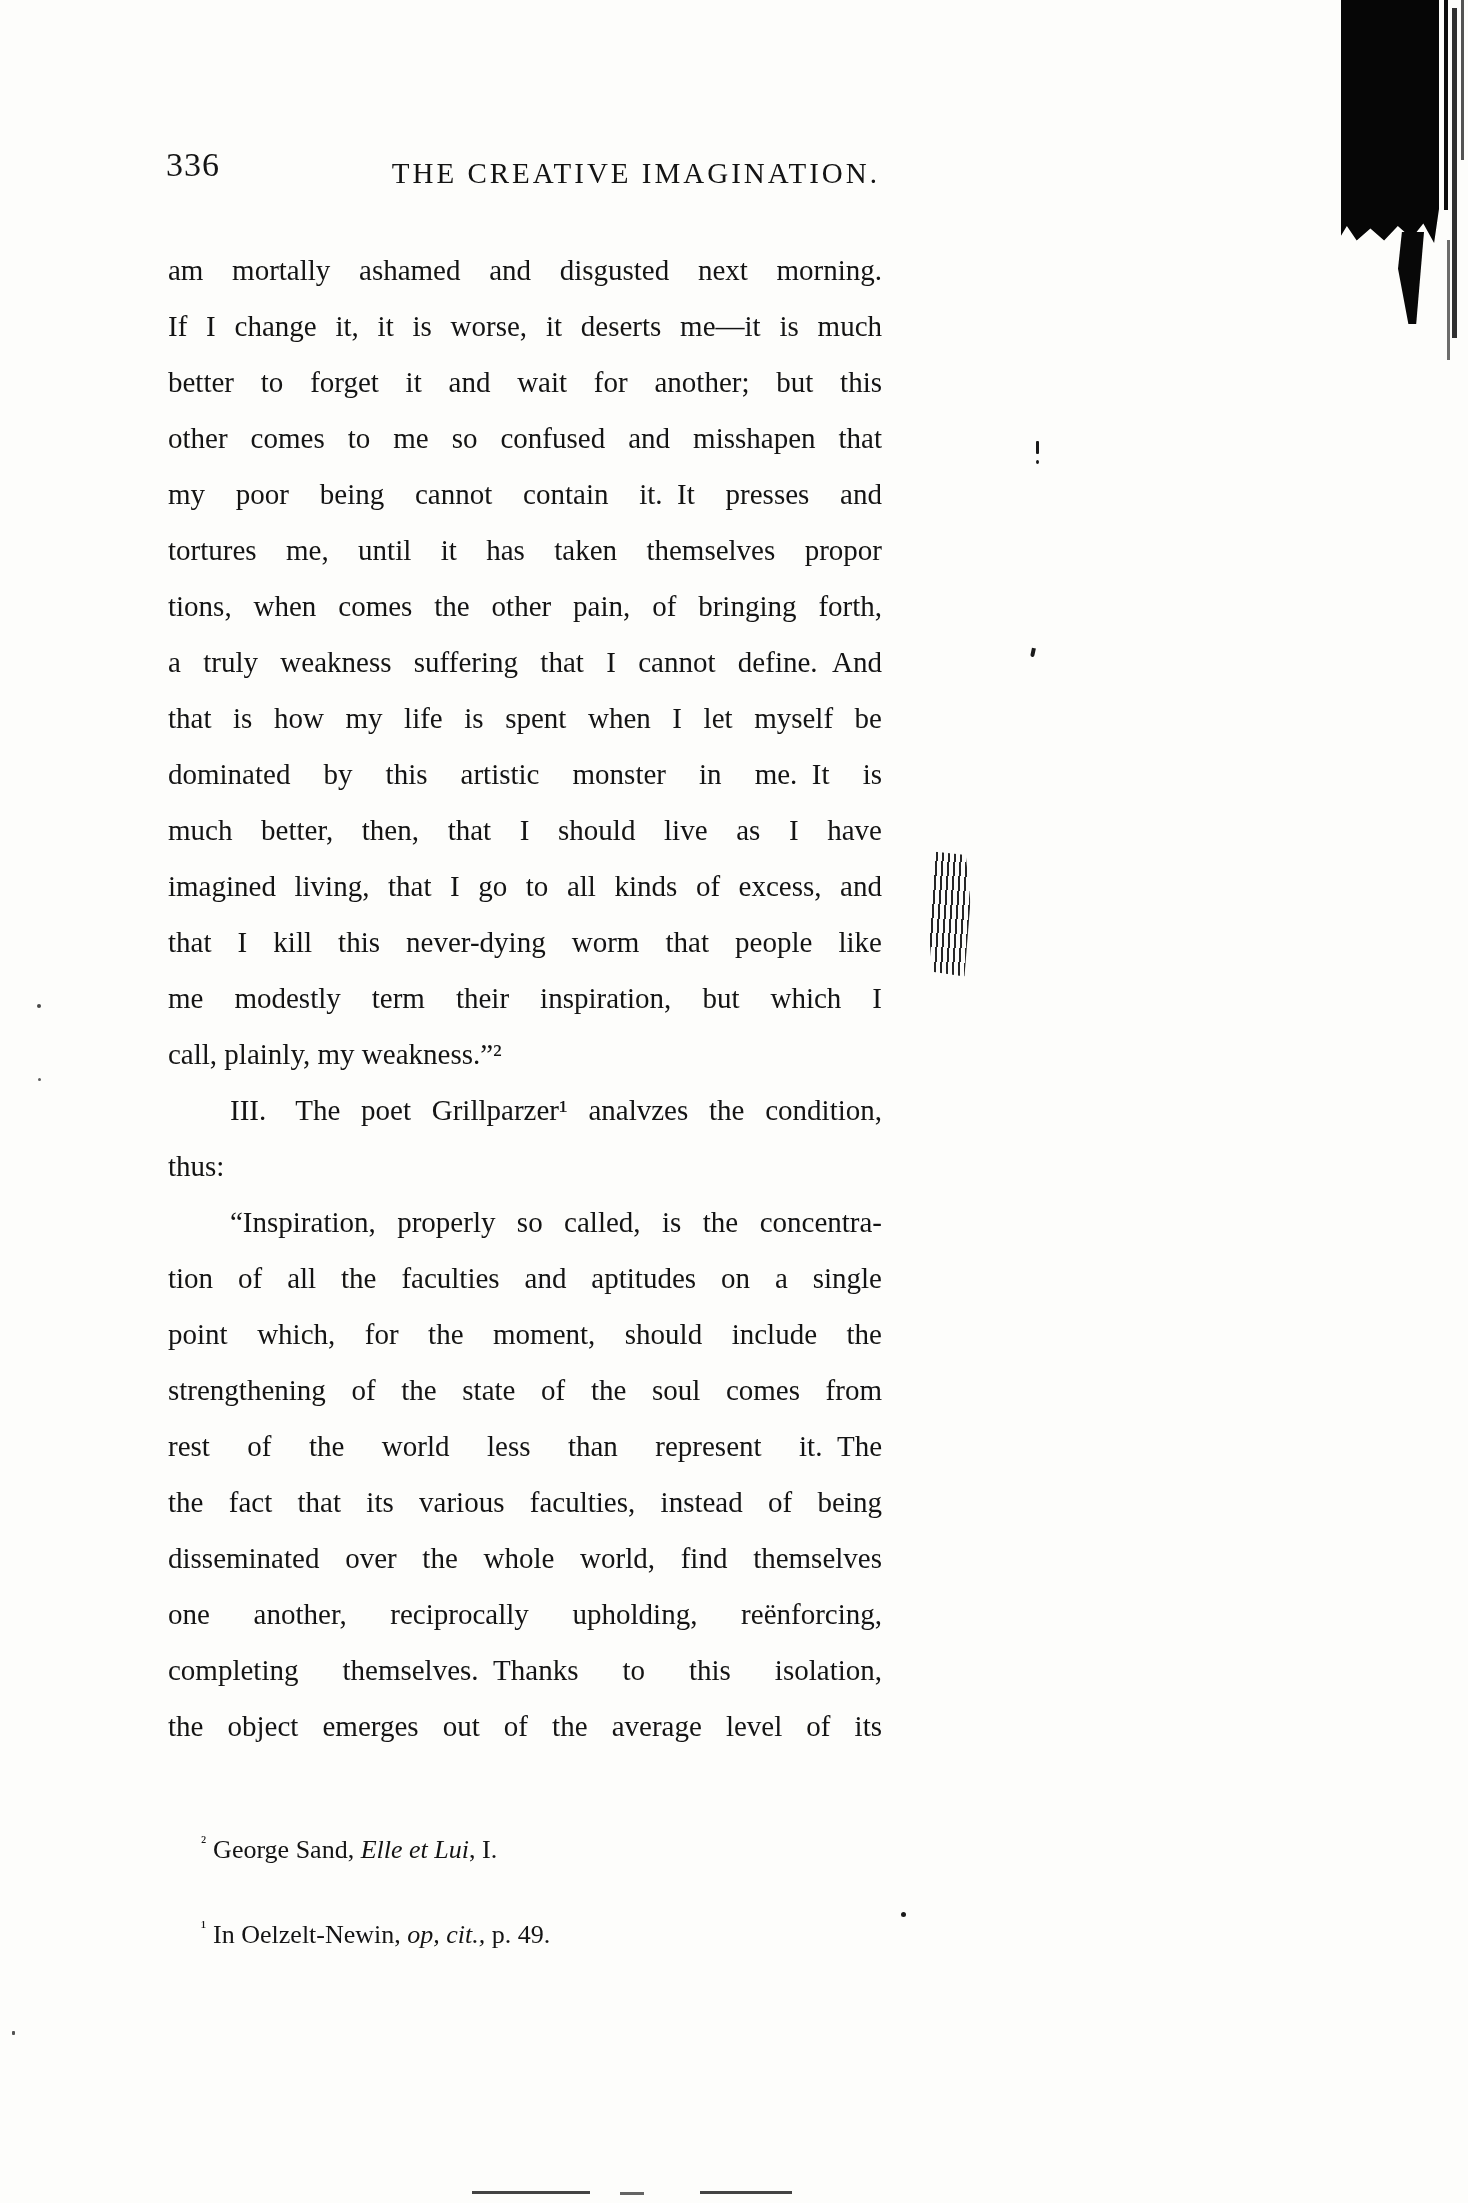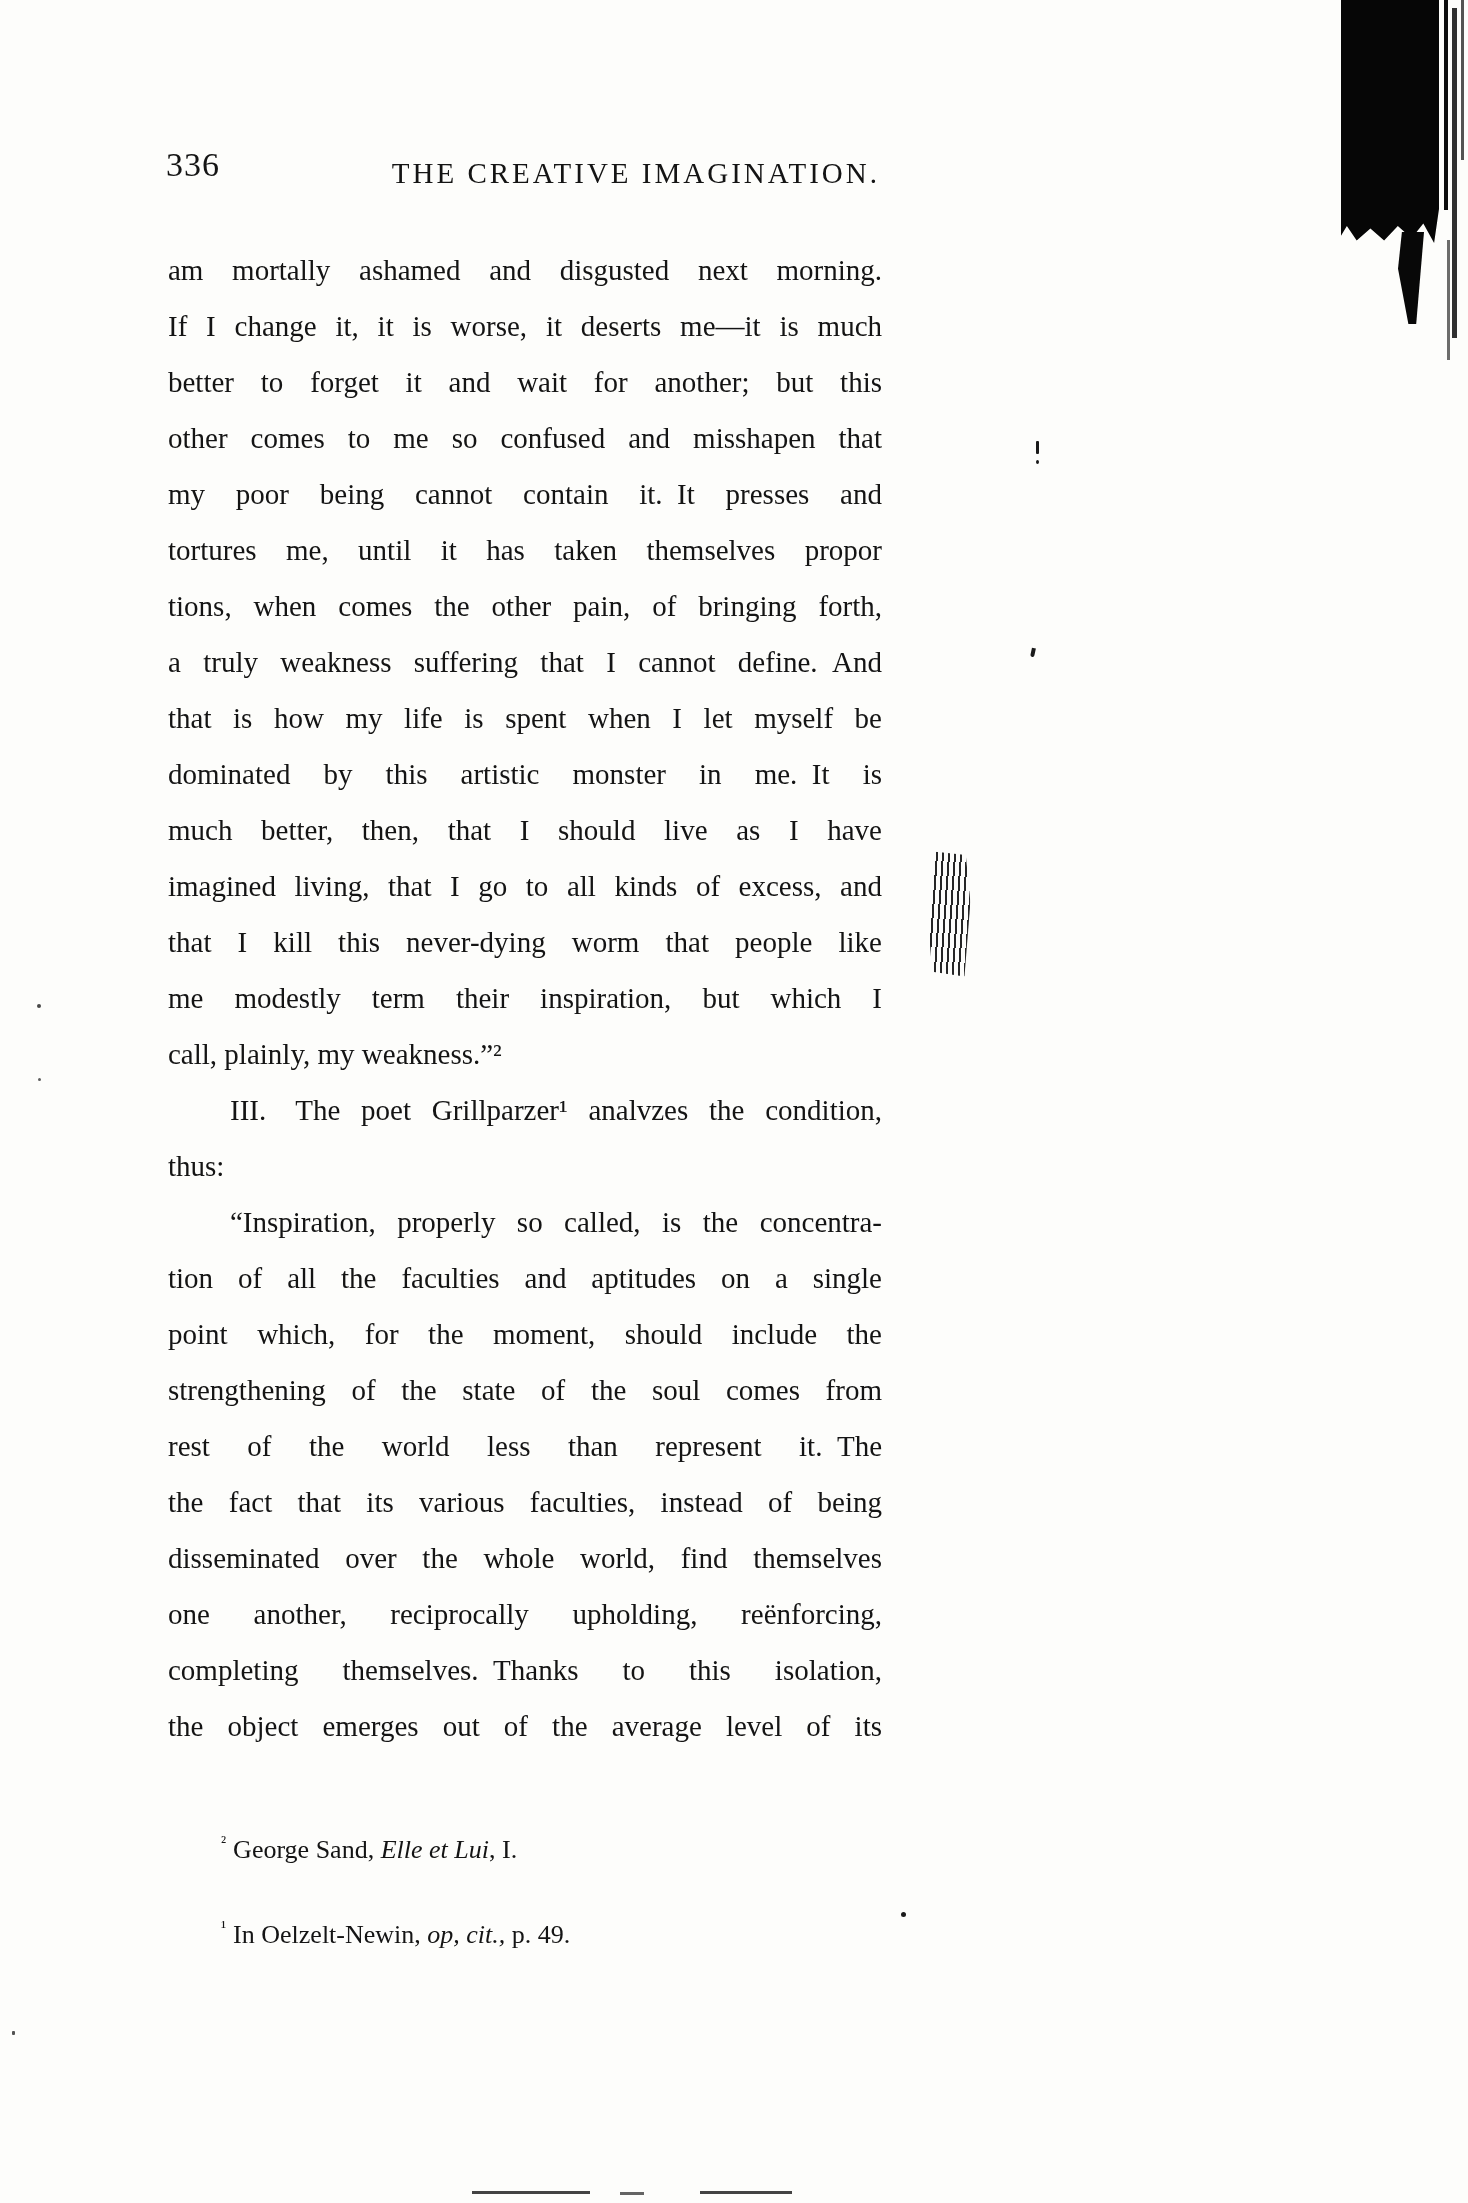--- a/index.html
+++ b/index.html
@@ -17,21 +17,21 @@
   .runtitle{position:absolute;left:168px;top:157px;width:712px;text-align:right;
             font-size:29px;letter-spacing:3px;}
   
   .textblock{position:absolute;left:168px;top:242px;width:714px;font-size:29px;}
   .line{line-height:56px;text-align:justify;text-align-last:justify;}
   .para1 .line:last-child{text-align-last:left;}
   .para2 .line:first-child{text-indent:62px;}
   .para2 .line:last-child{text-align-last:left;}
   .quote .line:first-child{text-indent:62px;}
   
-  .footnotes{position:absolute;left:201px;top:1826px;font-size:26px;margin-left:20px;}
+  .footnotes{position:absolute;left:201px;top:1826px;font-size:26px;}
   .footnote{line-height:34px;margin-bottom:44px;white-space:nowrap;}
   .fnmark{vertical-align:super;font-size:17px;margin-right:7px;}
   .fnitalic{font-style:italic;}
   
   .artifact{position:absolute;}
   .ink-blob{
     left:1341px;top:0;width:98px;height:243px;background:#060606;
     clip-path:polygon(0 0,100% 0,100% 86%,95% 100%,84% 92%,72% 98%,58% 93%,44% 99%,30% 94%,16% 99%,6% 93%,0 97%);
   }
   .ink-tail{

